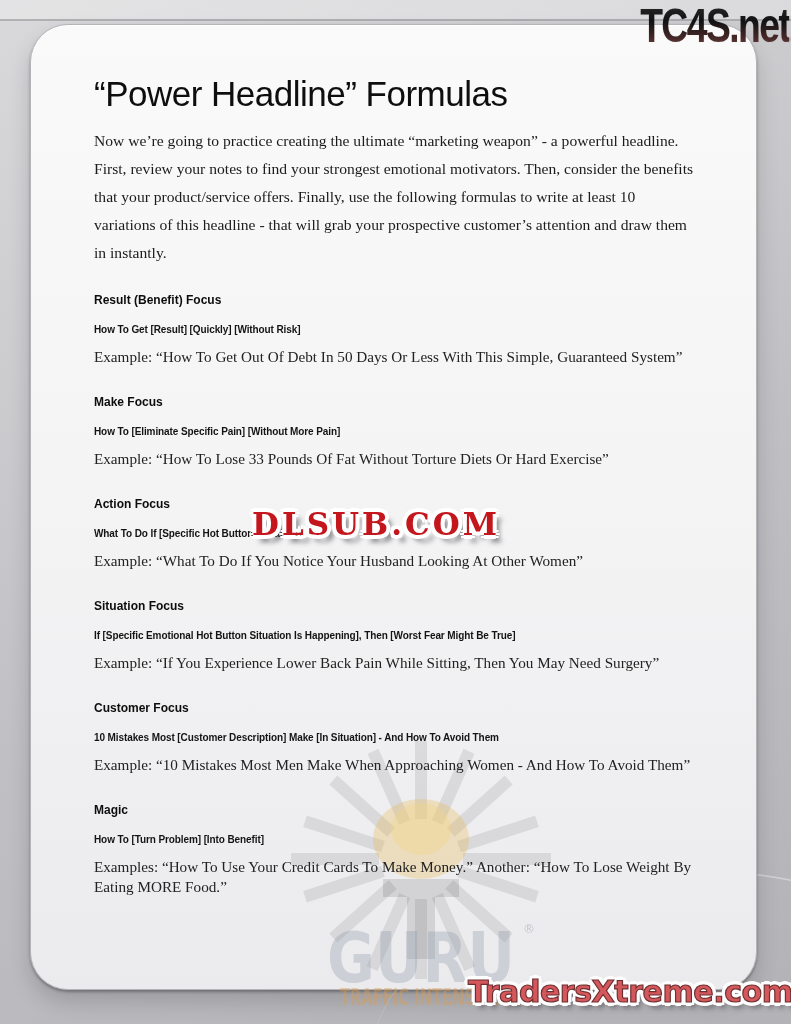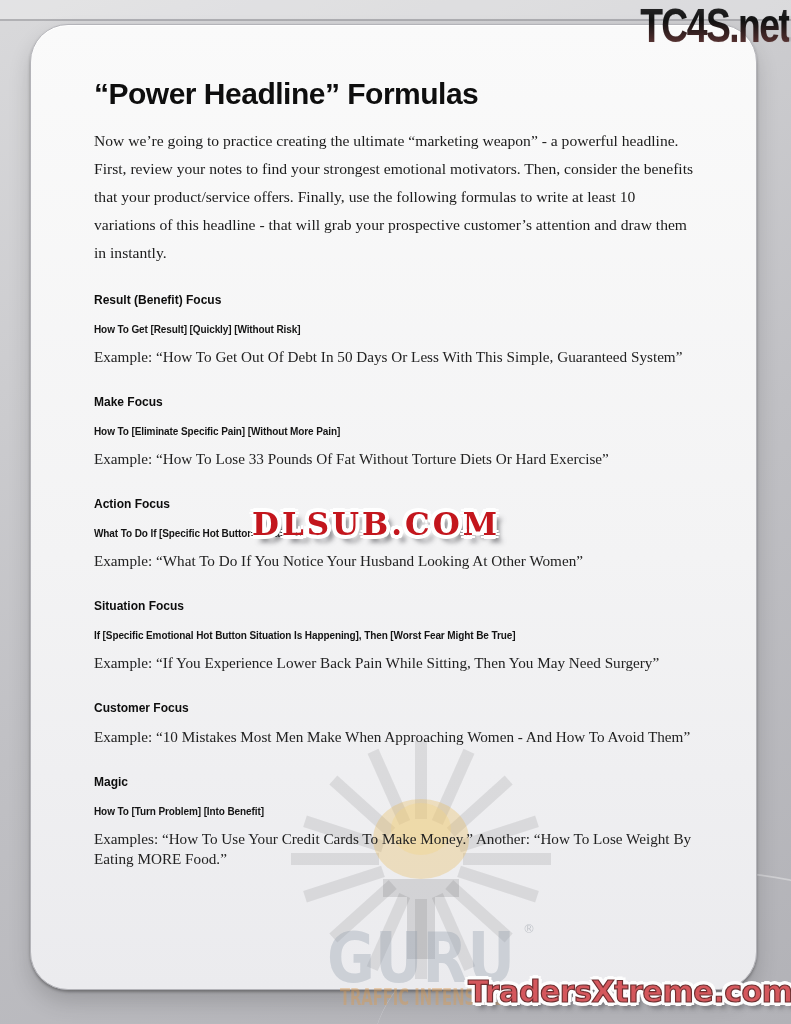--- a/index.html
+++ b/index.html
@@ -25,21 +25,21 @@
     border-radius:38px;
     background:linear-gradient(180deg,#fafafa 0%,#f3f3f4 55%,#ebebee 100%);
     border:1px solid #b4b4b9;
     box-shadow:0 2px 3px rgba(0,0,0,.30), 0 12px 22px rgba(0,0,0,.16), inset 0 1px 0 #ffffff;
     padding:52px 56px 0 63px;
     z-index:2;
   }
   .page-card .content { position:relative; z-index:3; }
 
   h1.page-title {
-    font-size:30px; line-height:34px; font-weight:bold; color:#0e0e0e; letter-spacing:-.5px;
+    font-size:35px; line-height:34px; font-weight:normal; color:#0e0e0e; letter-spacing:-.5px;
   }
   p.intro {
     margin-top:16px; max-width:614px;
     font-family:"Liberation Serif", serif; font-size:15.6px; line-height:28px; color:#1b1b1b;
   }
   .sec { margin-top:26px; }
   .sec.first { margin-top:24px; }
   .sec h2 { font-size:12px; line-height:19px; font-weight:bold; color:#0d0d0d; }
   .sec .formula {
     margin-top:12px; font-size:10px; line-height:16px; font-weight:bold; color:#141414;
@@ -153,20 +153,21 @@
       </section>
 
       <section class="sec">
         <h2>Situation Focus</h2>
         <p class="formula">If [Specific Emotional Hot Button Situation Is Happening], Then [Worst Fear Might Be True]</p>
         <p class="example">Example: “If You Experience Lower Back Pain While Sitting, Then You May Need Surgery”</p>
       </section>
 
       <section class="sec">
         <h2>Customer Focus</h2>
+        <p class="formula">10 Mistakes Most [Customer Description] Make [In Situation] - And How To Avoid Them</p>
         <p class="example">Example: “10 Mistakes Most Men Make When Approaching Women - And How To Avoid Them”</p>
       </section>
 
 
       <section class="sec">
         <h2>Magic</h2>
         <p class="formula">How To [Turn Problem] [Into Benefit]</p>
         <p class="example">Examples: “How To Use Your Credit Cards To Make Money.” Another: “How To Lose Weight By Eating MORE Food.”</p>
       </section>
     </div>

